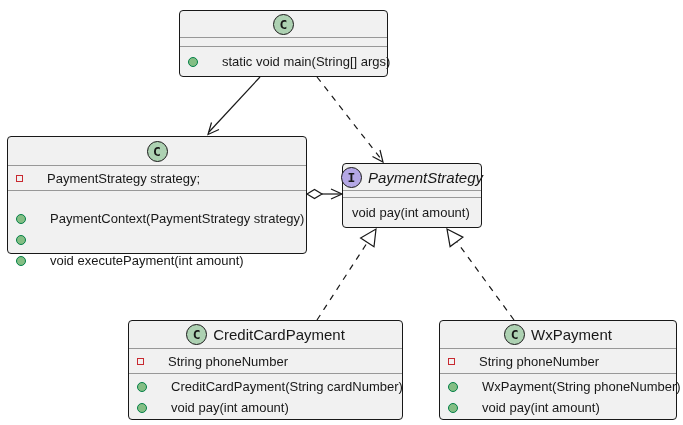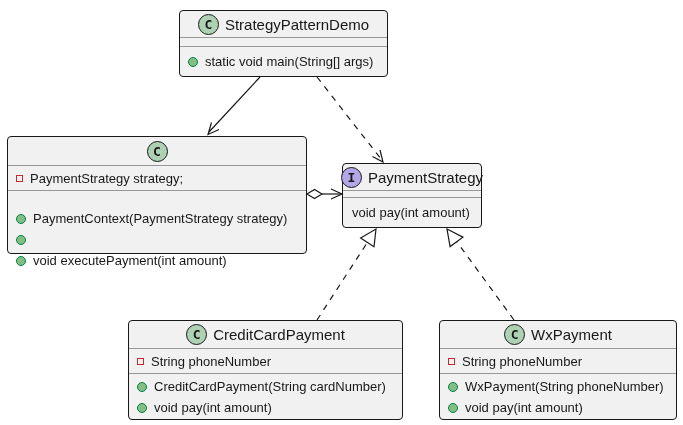--- a/index.html
+++ b/index.html
@@ -9,33 +9,33 @@
     background:#ffffff; overflow:hidden;
   }
   .uml-box {
     position:absolute; box-sizing:border-box;
     background:#F1F1F1; border:1.5px solid #181818; border-radius:4px;
   }
   .uml-title {
     display:flex; align-items:center; justify-content:center;
     gap:6px; font-size:15px; white-space:nowrap;
   }
-  .uml-title.italic .title-text { }
+  .uml-title.italic .title-text { font-style:italic; }
   .circle-icon {
     width:21px; height:21px; border-radius:50%; flex:none;
     border:1px solid #181818; box-sizing:border-box;
     display:flex; align-items:center; justify-content:center;
     font-family:"DejaVu Sans Mono", monospace; font-weight:bold; font-size:13px;
     line-height:1; color:#181818;
   }
   .c-icon { background:#ADD1B2; }
   .i-icon { background:#B4A7E5; }
   .compartment { border-top:1px solid #989898; box-sizing:border-box; }
   .member {
-    display:flex; align-items:center; gap:7px;
+    display:flex; align-items:center; gap:24px;
     padding:0 8px; height:21px; font-size:13px; white-space:nowrap;
   }
   .fields-empty { height:100%; }
   .dot {
     width:8px; height:8px; border-radius:50%; flex:none;
     background:#84BE84; border:1px solid #038048; box-sizing:content-box;
   }
   .sq {
     width:7px; height:7px; flex:none; background:transparent;
     border:1.5px solid #C82930; box-sizing:border-box;
@@ -45,21 +45,20 @@
   svg.connectors * { vector-effect:non-scaling-stroke; }
 </style>
 </head>
 <body>
 
 <div class="canvas">
 
   <div class="uml-box" style="left:179px; top:10px; width:209px; height:67px;">
     <div class="uml-title" style="height:26px;">
       <span class="circle-icon c-icon">C</span>
-      <span class="title-text">StrategyPatternDemo</span>
     </div>
     <div class="compartment" style="height:9px;">
       <div class="fields-empty"></div>
     </div>
     <div class="compartment" style="height:29px; padding-top:4px;">
       <div class="member">
         <span class="dot"></span>
         <span>static void main(String[] args)</span>
       </div>
     </div>

